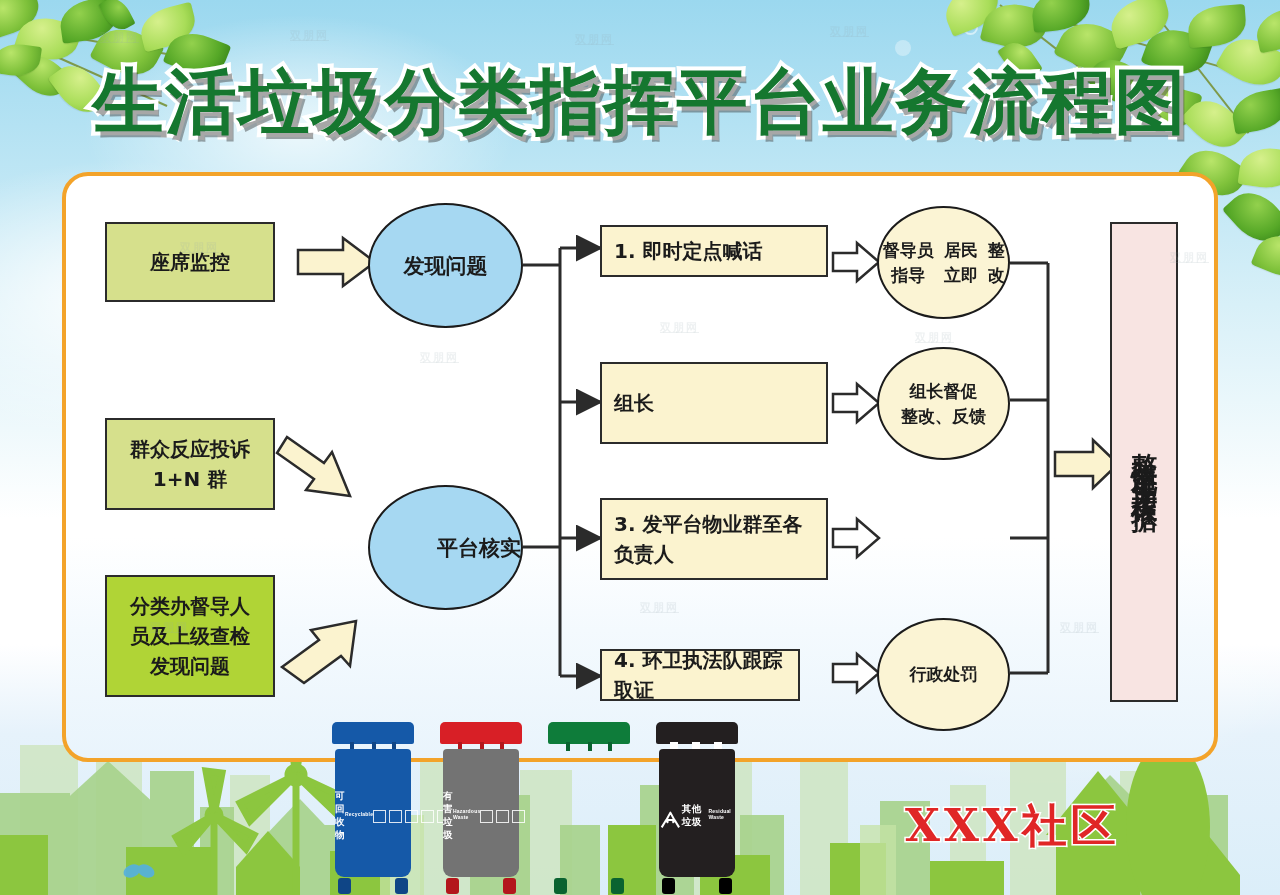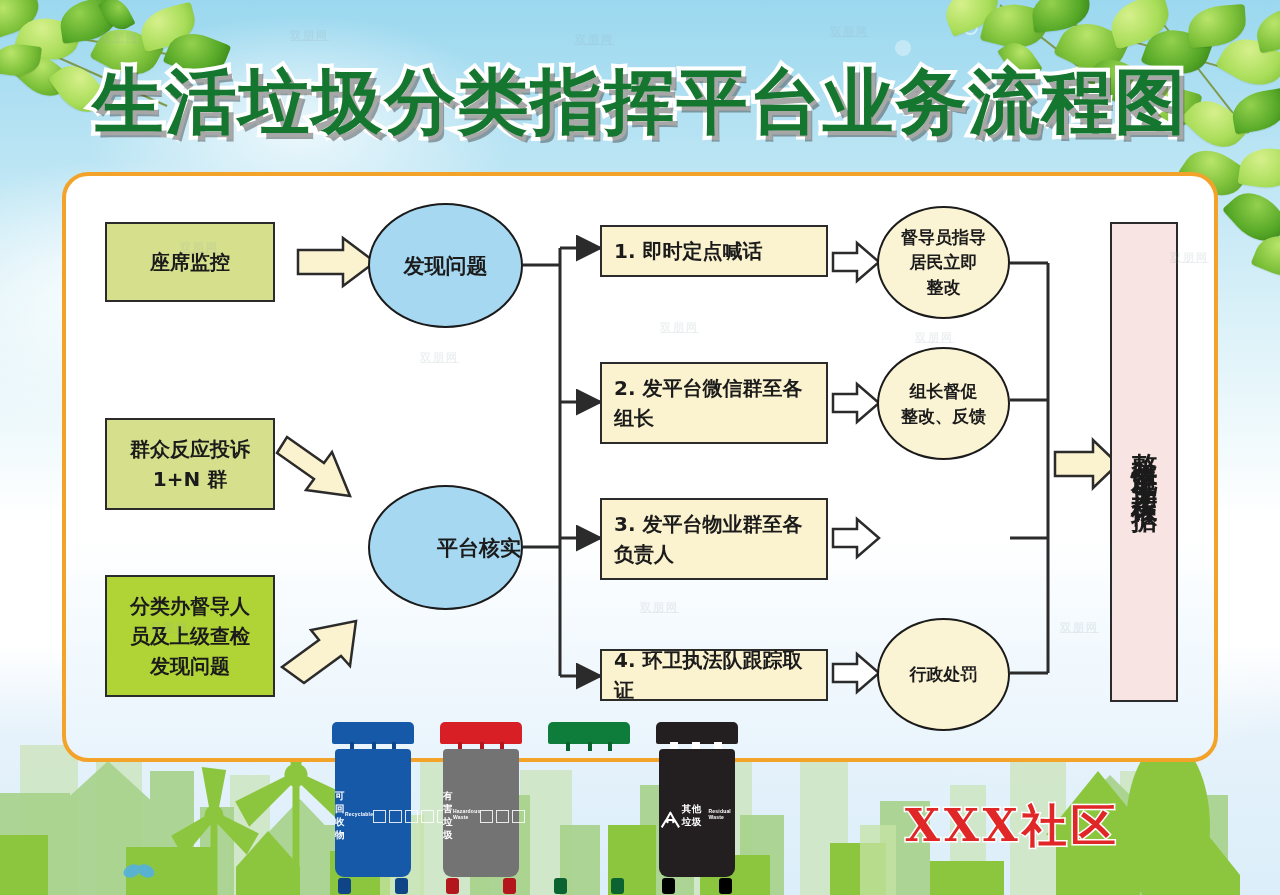--- a/index.html
+++ b/index.html
@@ -289,34 +289,33 @@
   </div>
   <div class="node ell blue" style="left:368px;top:485px;width:155px;height:125px;justify-content:flex-end;">
     <span>平台核实</span>
   </div>
 
   <div class="node step" style="left:600px;top:225px;width:228px;height:52px;">
     <span>1. 即时定点喊话</span>
   </div>
 
   <div class="node step" style="left:600px;top:362px;width:228px;height:82px;flex-direction:column;align-items:flex-start;justify-content:center;">
-    <span>2. 发平台微信群至各</span>
     <span>组长</span>
   </div>
 
   <div class="node step" style="left:600px;top:498px;width:228px;height:82px;flex-direction:column;align-items:flex-start;justify-content:center;">
     <span>3. 发平台物业群至各</span>
     <span>负责人</span>
   </div>
 
-  <div class="node step" style="left:600px;top:649px;width:228px;height:52px;">
+  <div class="node step" style="left:600px;top:649px;width:200px;height:52px;">
     <span>4. 环卫执法队跟踪取证</span>
   </div>
 
-  <div class="node ell cream" style="left:877px;top:206px;width:133px;height:113px;flex-direction:column;">
+  <div class="node ell cream" style="left:877px;top:206px;width:133px;height:113px;flex-direction:row;">
     <span>督导员指导</span>
     <span>居民立即</span>
     <span>整改</span>
   </div>
 
   <div class="node ell cream" style="left:877px;top:347px;width:133px;height:113px;flex-direction:column;">
     <span>组长督促</span>
     <span>整改、反馈</span>
   </div>
 

